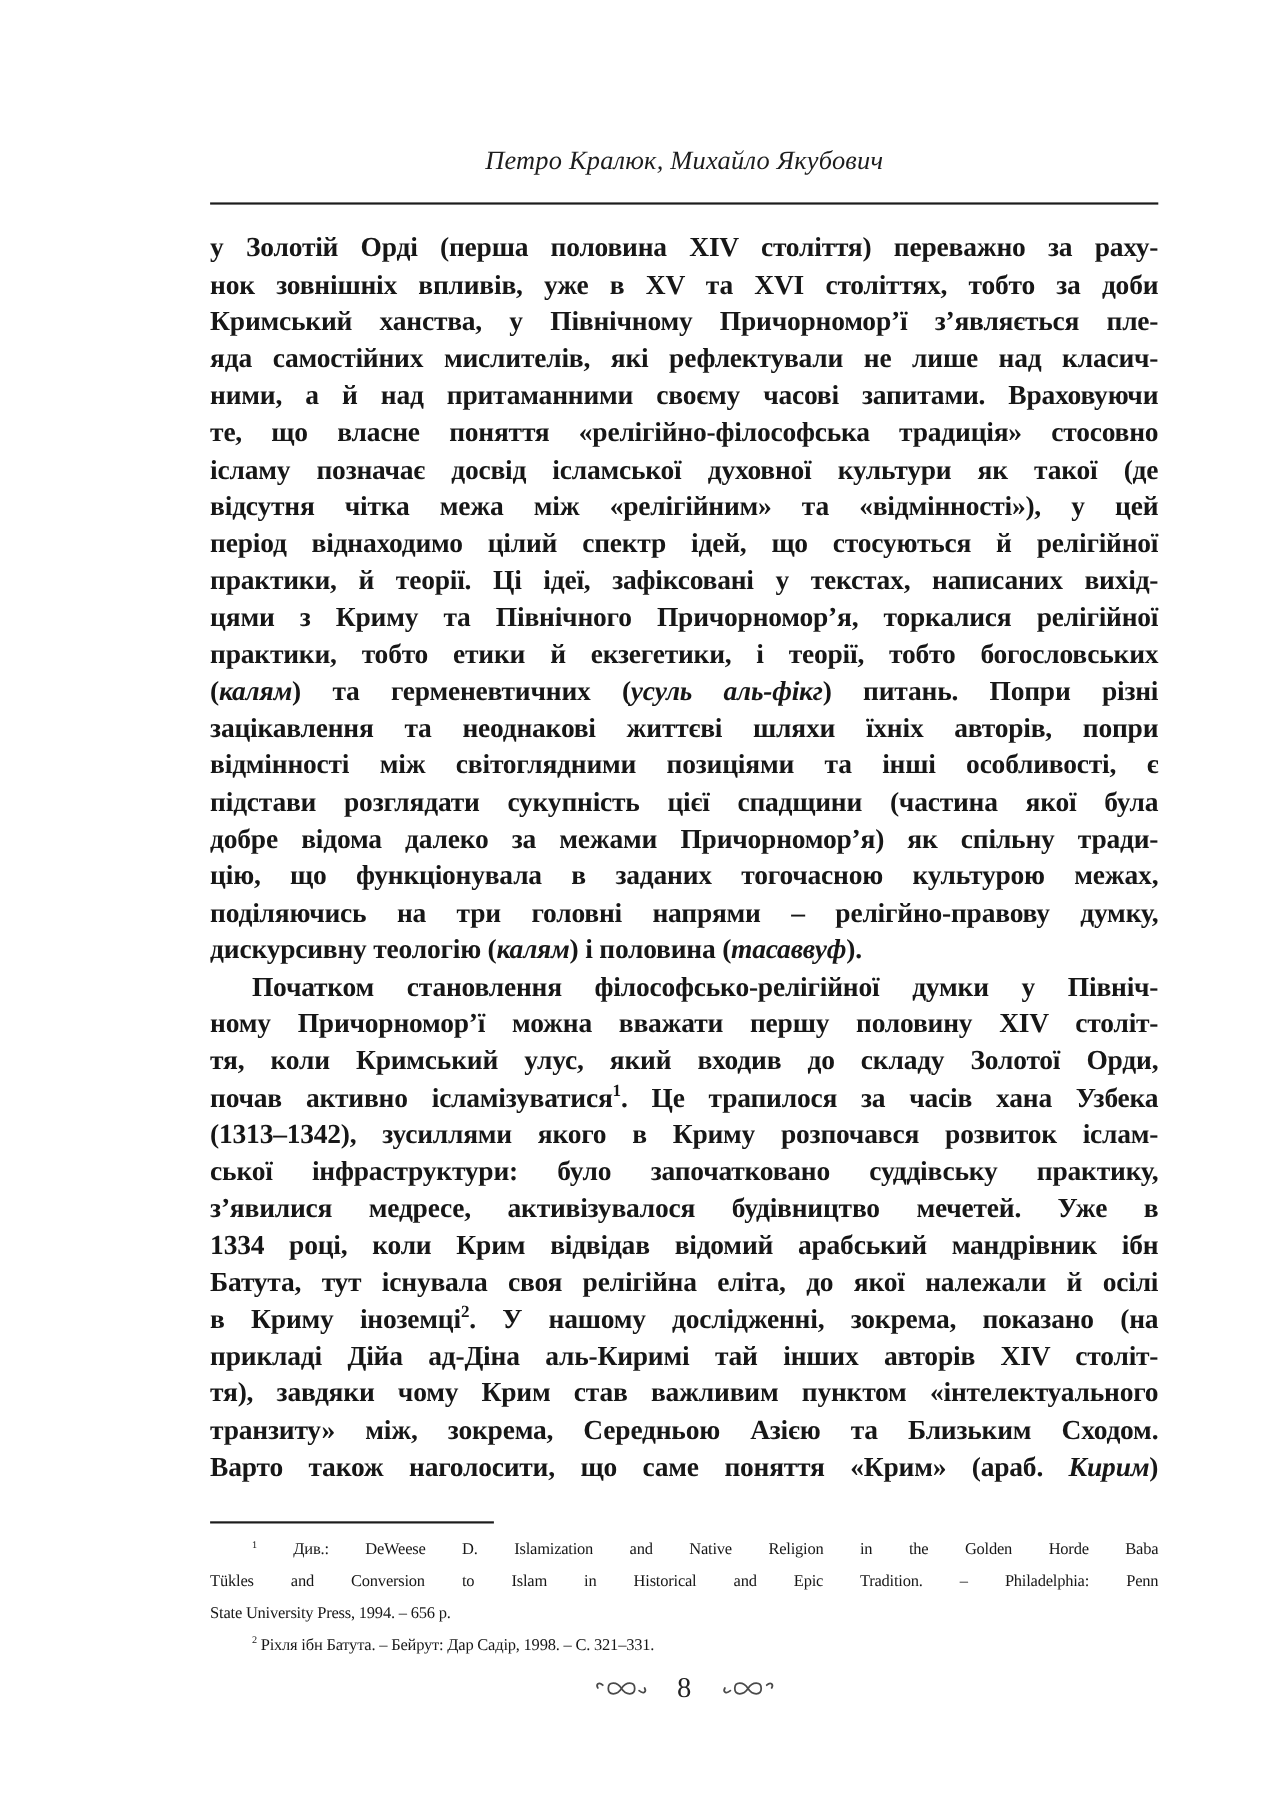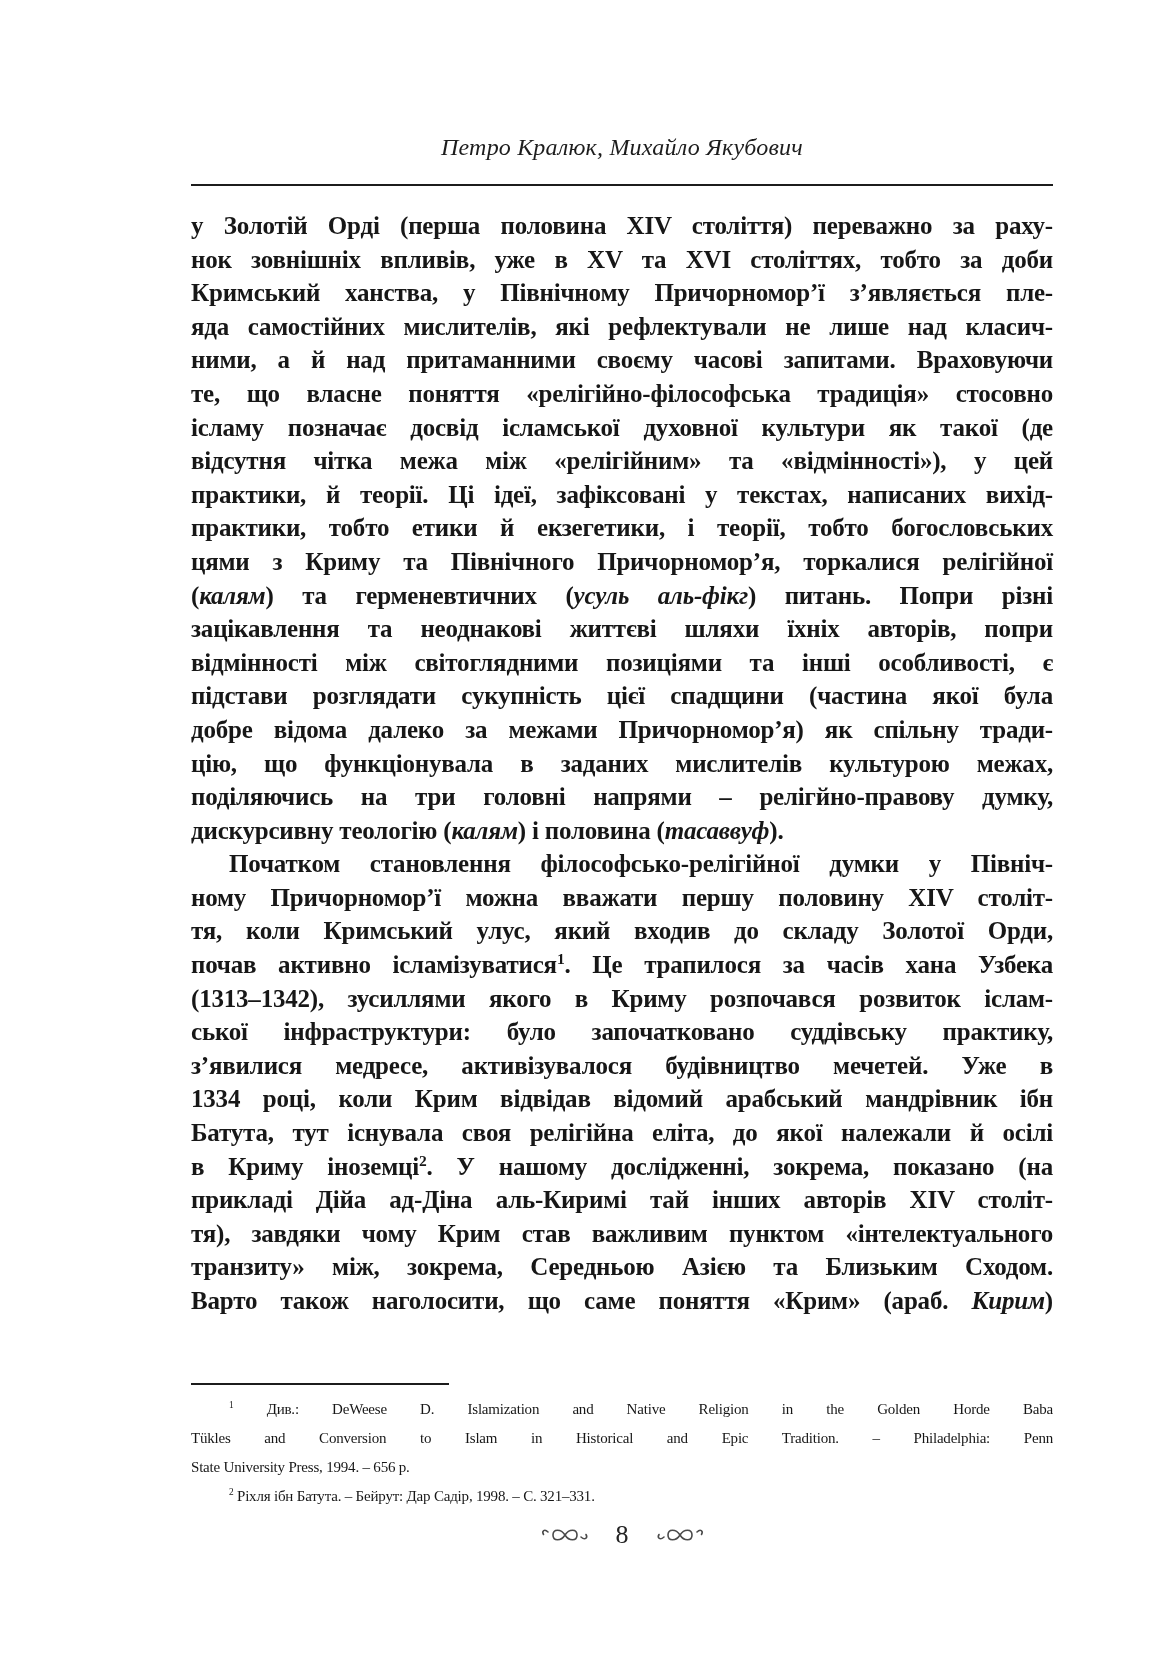--- a/index.html
+++ b/index.html
@@ -60,29 +60,30 @@
 
   <div class="body-text">
       <div class="line"><span>у Золотій Орді (перша половина XIV століття) переважно за раху-</span></div>
       <div class="line"><span>нок зовнішніх впливів, уже в XV та XVI століттях, тобто за доби</span></div>
       <div class="line"><span>Кримський ханства, у Північному Причорномор’ї з’являється пле-</span></div>
       <div class="line"><span>яда самостійних мислителів, які рефлектували не лише над класич-</span></div>
       <div class="line"><span>ними, а й над притаманними своєму часові запитами. Враховуючи</span></div>
       <div class="line"><span>те, що власне поняття «релігійно-філософська традиція» стосовно</span></div>
       <div class="line"><span>ісламу позначає досвід ісламської духовної культури як такої (де</span></div>
       <div class="line"><span>відсутня чітка межа між «релігійним» та «відмінності»), у цей</span></div>
+      <div class="line"><span>період віднаходимо цілий спектр ідей, що стосуються й релігійної</span></div>
       <div class="line"><span>практики, й теорії. Ці ідеї, зафіксовані у текстах, написаних вихід-</span></div>
+      <div class="line"><span>цями з Криму та Північного Причорномор’я, торкалися релігійної</span></div>
       <div class="line"><span>практики, тобто етики й екзегетики, і теорії, тобто богословських</span></div>
-      <div class="line"><span>цями з Криму та Північного Причорномор’я, торкалися релігійної</span></div>
       <div class="line"><span>(</span><span class="it">калям</span><span>) та герменевтичних (</span><span class="it">усуль аль-фікг</span><span>) питань. Попри різні</span></div>
       <div class="line"><span>зацікавлення та неоднакові життєві шляхи їхніх авторів, попри</span></div>
       <div class="line"><span>відмінності між світоглядними позиціями та інші особливості, є</span></div>
       <div class="line"><span>підстави розглядати сукупність цієї спадщини (частина якої була</span></div>
       <div class="line"><span>добре відома далеко за межами Причорномор’я) як спільну тради-</span></div>
-      <div class="line"><span>цію, що функціонувала в заданих мислителів культурою межах,</span></div>
+      <div class="line"><span>цію, що функціонувала в заданих тогочасною культурою межах,</span></div>
       <div class="line"><span>поділяючись на три головні напрями – релігйно-правову думку,</span></div>
       <div class="line last"><span>дискурсивну теологію (</span><span class="it">калям</span><span>) і половина (</span><span class="it">тасаввуф</span><span>).</span></div>
       <div class="line indent"><span>Початком становлення філософсько-релігійної думки у Північ-</span></div>
       <div class="line"><span>ному Причорномор’ї можна вважати першу половину XIV століт-</span></div>
       <div class="line"><span>тя, коли Кримський улус, який входив до складу Золотої Орди,</span></div>
       <div class="line"><span>почав активно ісламізуватися</span><sup>1</sup><span>. Це трапилося за часів хана Узбека</span></div>
       <div class="line"><span>(1313–1342), зусиллями якого в Криму розпочався розвиток іслам-</span></div>
       <div class="line"><span>ської інфраструктури: було започатковано суддівську практику,</span></div>
       <div class="line"><span>з’явилися медресе, активізувалося будівництво мечетей. Уже в</span></div>
       <div class="line"><span>1334 році, коли Крим відвідав відомий арабський мандрівник ібн</span></div>

